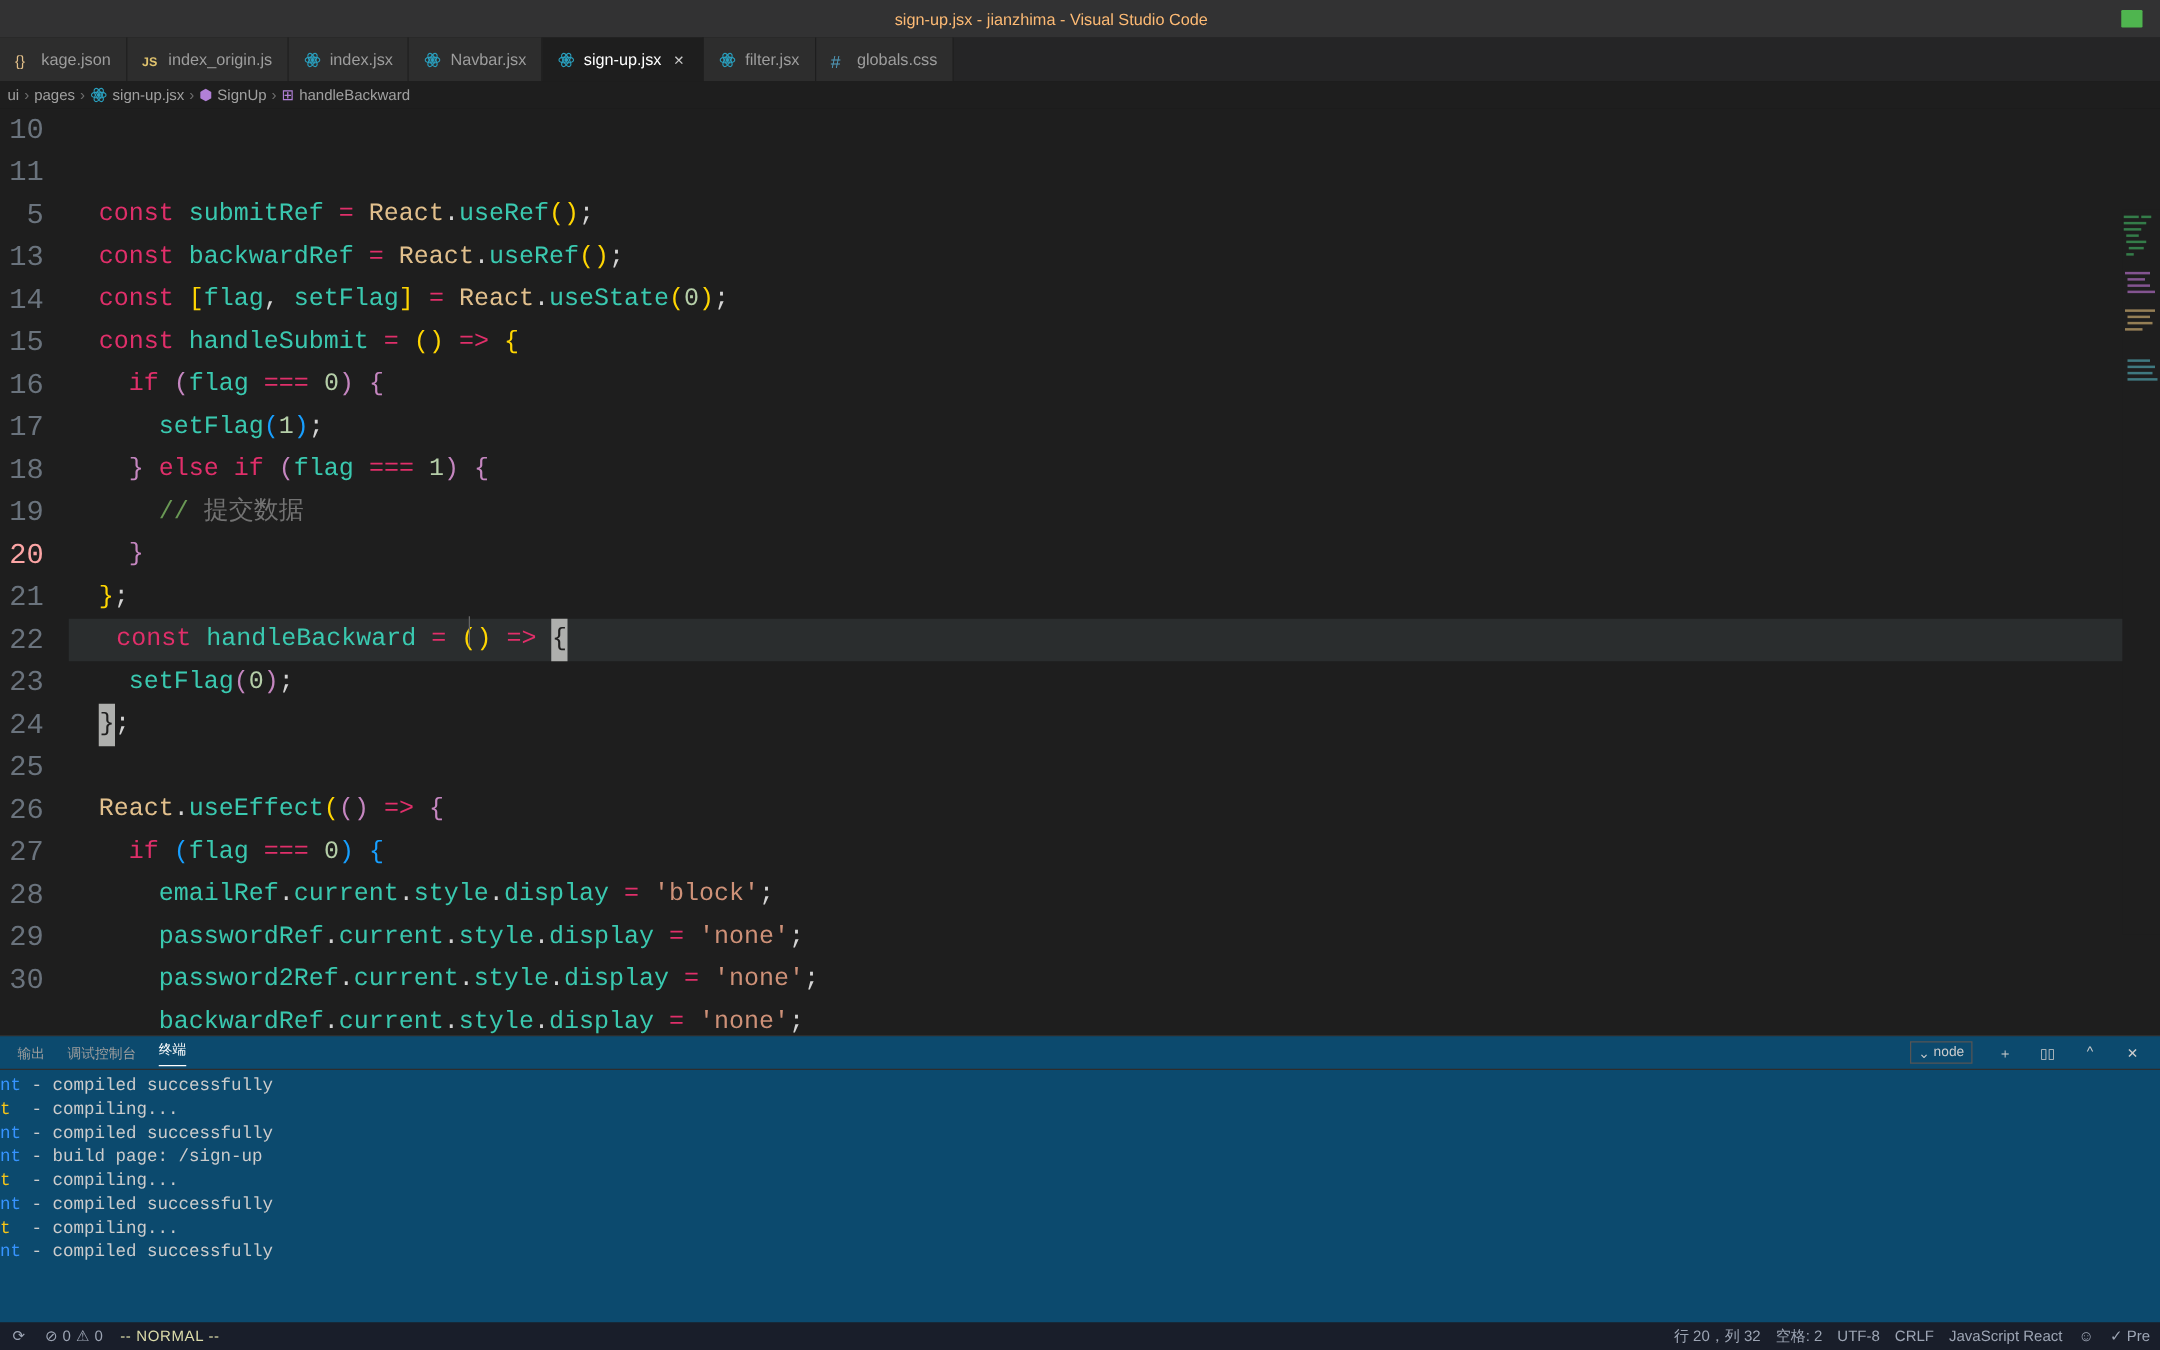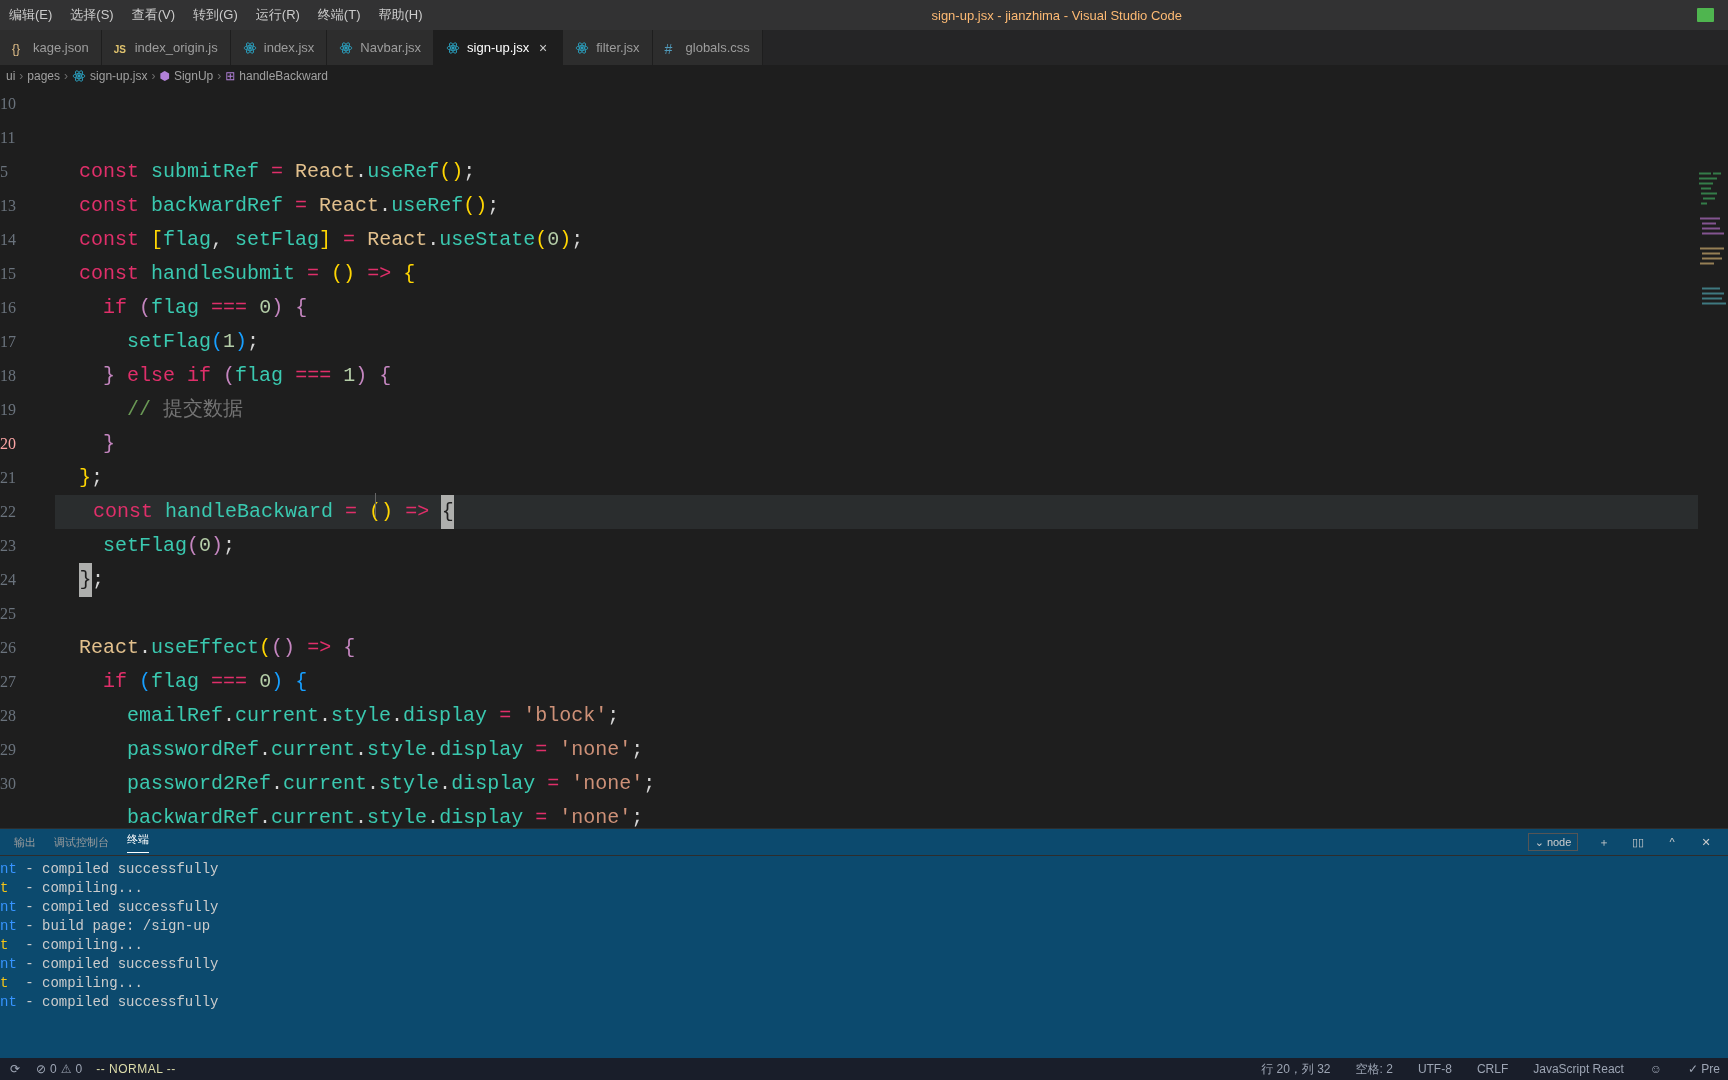--- a/index.html
+++ b/index.html
@@ -48,23 +48,23 @@
   font-size:12px; color:#a0a0a0;
   padding-left:6px; gap:4px;
 }
 .crumbs .sep { color:#6e6e6e; }
 .crumbs .icon-cube { color:#b180d7; }
 .crumbs .icon-fn   { color:#b180d7; }
 
 .editor-wrap { flex:1; display:flex; overflow:hidden; background:#1e1e1e; position:relative;}
 .gutter {
   width:55px;
-  font-family:Liberation Serif, serif;
-  font-size:16px; line-height:34px;
-  text-align:left; color:#6a737d;
+  font-family:Liberation Mono, monospace;
+  font-size:23px; line-height:34px;
+  text-align:right; color:#6a737d;
   padding-right:20px; padding-top:0;
 }
 .gutter .ln.active { color:#fca5a5; }
 .code {
   flex:1;
   font-family:Consolas,"Courier New",monospace;
   font-size:20px; line-height:34px;
   white-space:pre;
   color:#d4d4d4;
   position:relative;
@@ -129,28 +129,27 @@
 .panelbody .pfx.warn { color:#f5c518; }
 
 .status {
   height:22px; background:#191e2a;
   display:flex; align-items:center;
   font-size:12px; color:#9da5b4;
   padding:0 8px; gap:14px;
 }
 .status .serr { display:flex; align-items:center; gap:4px; }
 .status .nmode { color:#dcdcaa; letter-spacing:0.5px;}
-.status .sright { margin-left:auto; display:flex; gap:25px; align-items:center;}
+.status .sright { margin-left:auto; display:flex; gap:12px; align-items:center;}
 .status .sicon { width:14px; height:14px; display:inline-flex; align-items:center; justify-content:center;}
 </style>
 </head>
 <body>
 
 <div class="menubar">
-  <span id="menu-items"><span class="mi">编辑(E)</span><span class="mi">选择(S)</span><span class="mi">查看(V)</span><span class="mi">转到(G)</span><span class="mi">运行(R)</span><span class="mi">终端(T)</span><span class="mi">帮助(H)</span></span>
   <div class="spacer">sign-up.jsx - jianzhima - Visual Studio Code</div>
   <div class="winctl">
       <div class="winmax"></div>
     </div>
 </div>
 
 <div class="tabsrow" id="tabs-row">
     <div class="tab">
       <span class="ticon ti-json"></span>
       <span>kage.json</span>

